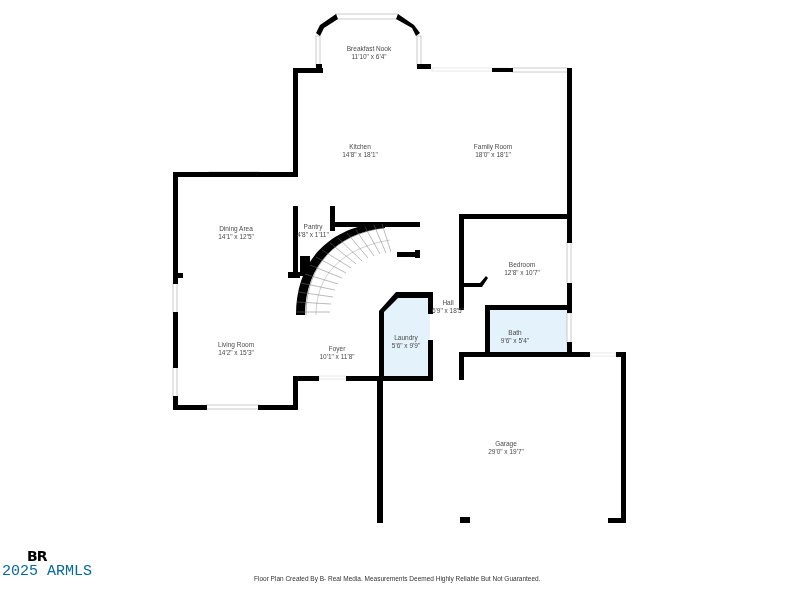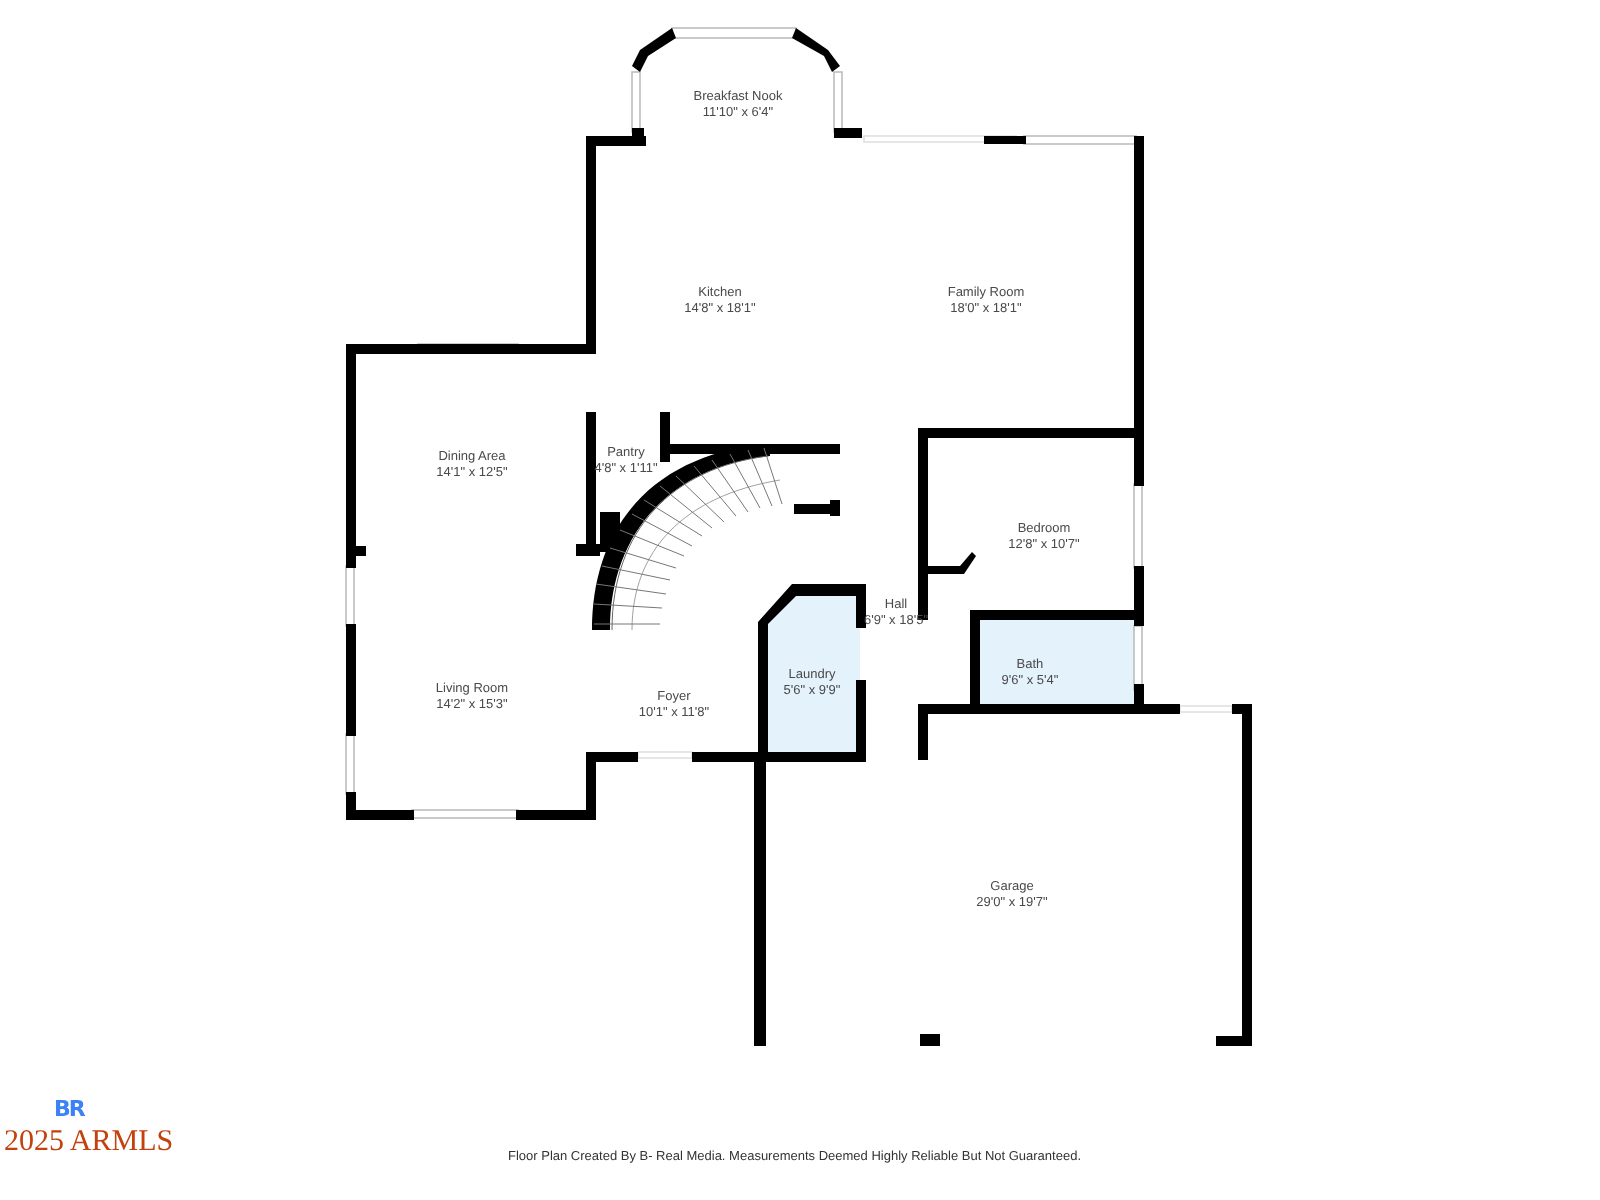--- a/index.html
+++ b/index.html
@@ -1,21 +1,21 @@
 <!DOCTYPE html>
 <html><head>
 <meta charset="utf-8">
 <style>
   html, body { margin: 0; padding: 0; background: #ffffff; }
   body { width: 800px; height: 600px; position: relative; overflow: hidden; font-family: "Liberation Sans", sans-serif; }
   #plan { position: absolute; left: 0; top: 0; width: 800px; height: 600px; }
   .room-label { position: absolute; transform: translateX(-50%); text-align: center; color: #4a4a4a; font-size: 6.5px; line-height: 8px; white-space: nowrap; }
   .room-label span { display: block; }
-  .logo { position: absolute; left: 27px; top: 548px; font-family: "DejaVu Sans", sans-serif; font-weight: bold; font-size: 11px; color: #3b82f6; letter-spacing: -1px; }
-  .copyright { position: absolute; left: 2px; top: 563px; font-family: Liberation Serif, serif; font-size: 15px; color: #c2410c; letter-spacing: 0px; }
+  .logo { position: absolute; left: 27px; top: 548px; font-family: "DejaVu Sans", sans-serif; font-weight: bold; font-size: 14px; color: #000000; letter-spacing: -1px; }
+  .copyright { position: absolute; left: 2px; top: 563px; font-family: Liberation Mono, monospace; font-size: 15px; color: #0369a1; letter-spacing: 0px; }
   .disclaimer { position: absolute; left: 254px; top: 575px; font-size: 6.5px; color: #333; white-space: nowrap; }
 </style>
 </head>
 <body>
 
 <svg id="plan" viewBox="0 0 800 600" xmlns="http://www.w3.org/2000/svg">
 
   <g>
     <polygon points="396,295 430,295 430,378 381,378 381,312" fill="#e4f2fc"></polygon>
     <rect x="488" y="308" width="81" height="44" fill="#e4f2fc"></rect>

